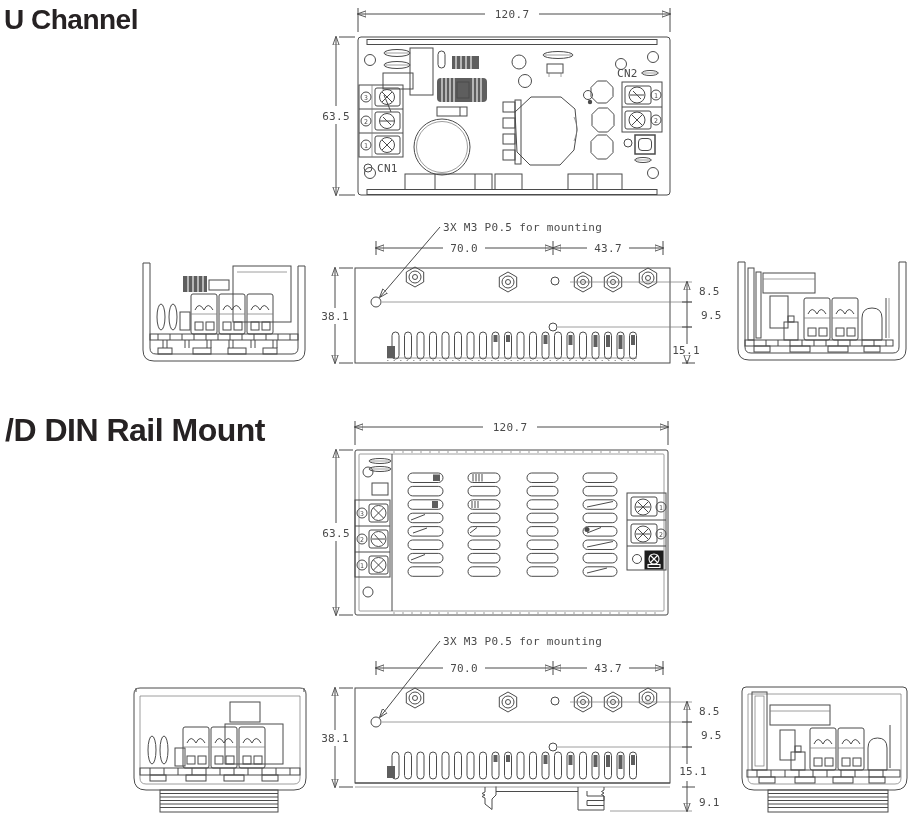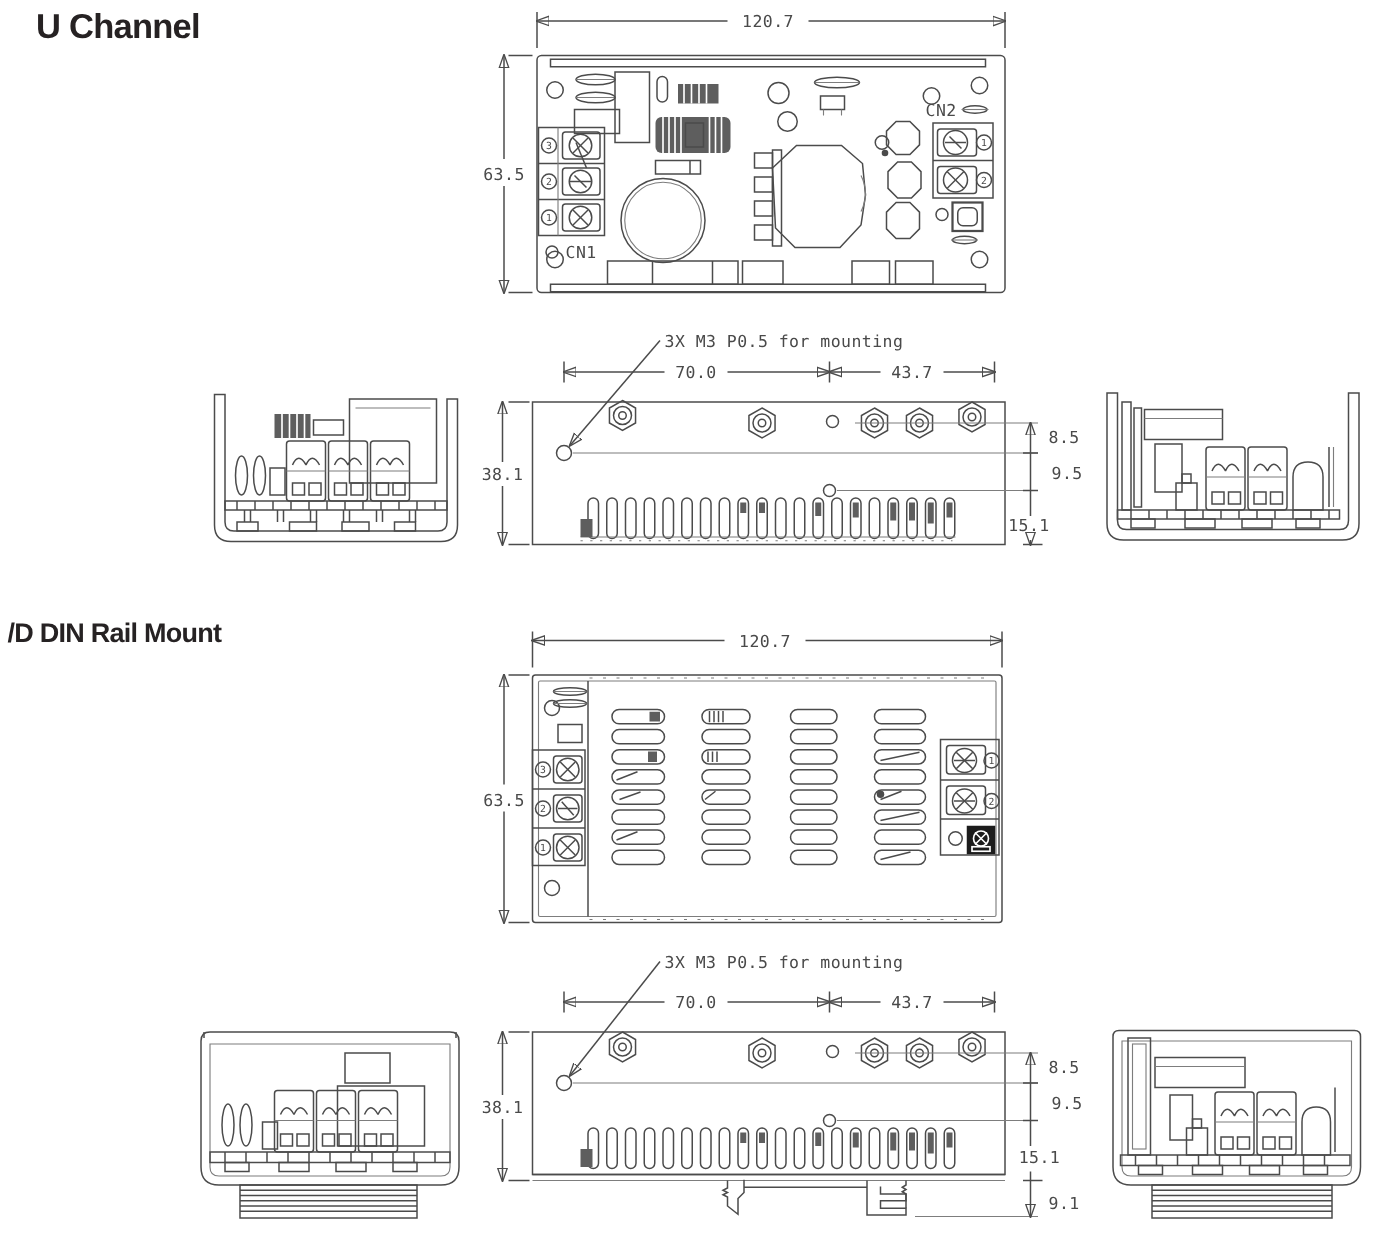--- a/index.html
+++ b/index.html
@@ -1,20 +1,20 @@
 <!DOCTYPE html>
 <html><head>
 <meta charset="utf-8">
 <style>
   html,body{margin:0;padding:0;background:#fff;}
   .canvas{position:relative;width:915px;height:832px;background:#ffffff;overflow:hidden;
           font-family:"Liberation Sans",sans-serif;}
   .heading{position:absolute;font-weight:800;color:#262223;letter-spacing:-0.5px;white-space:nowrap;}
-  #h-uchannel{left:24px;top:4px;font-size:23px;}
-  #h-dinrail{left:5px;top:412px;font-size:18px;}
+  #h-uchannel{left:4px;top:4px;font-size:28px;}
+  #h-dinrail{left:5px;top:412px;font-size:32px;}
   svg.cad{position:absolute;overflow:visible;}
   .cad line,.cad path,.cad rect,.cad circle,.cad ellipse,.cad polygon,.cad polyline{
       stroke:#4b4b4b;fill:none;stroke-width:1;}
   .cad .thin{stroke:#7d7d7d;stroke-width:0.75;}
   .cad .thk{stroke-width:1.5;}
   .cad .f{fill:#4b4b4b;stroke:none;}
   .cad .fd{fill:#5e5e5e;stroke:none;}
   .cad .blk{fill:#1c1c1c;stroke:#1c1c1c;}
   .cad .wht{stroke:#ffffff;fill:none;stroke-width:1.1;}
   .cad text{fill:#4a4a4a;stroke:none;font-family:"DejaVu Sans Mono",monospace;

